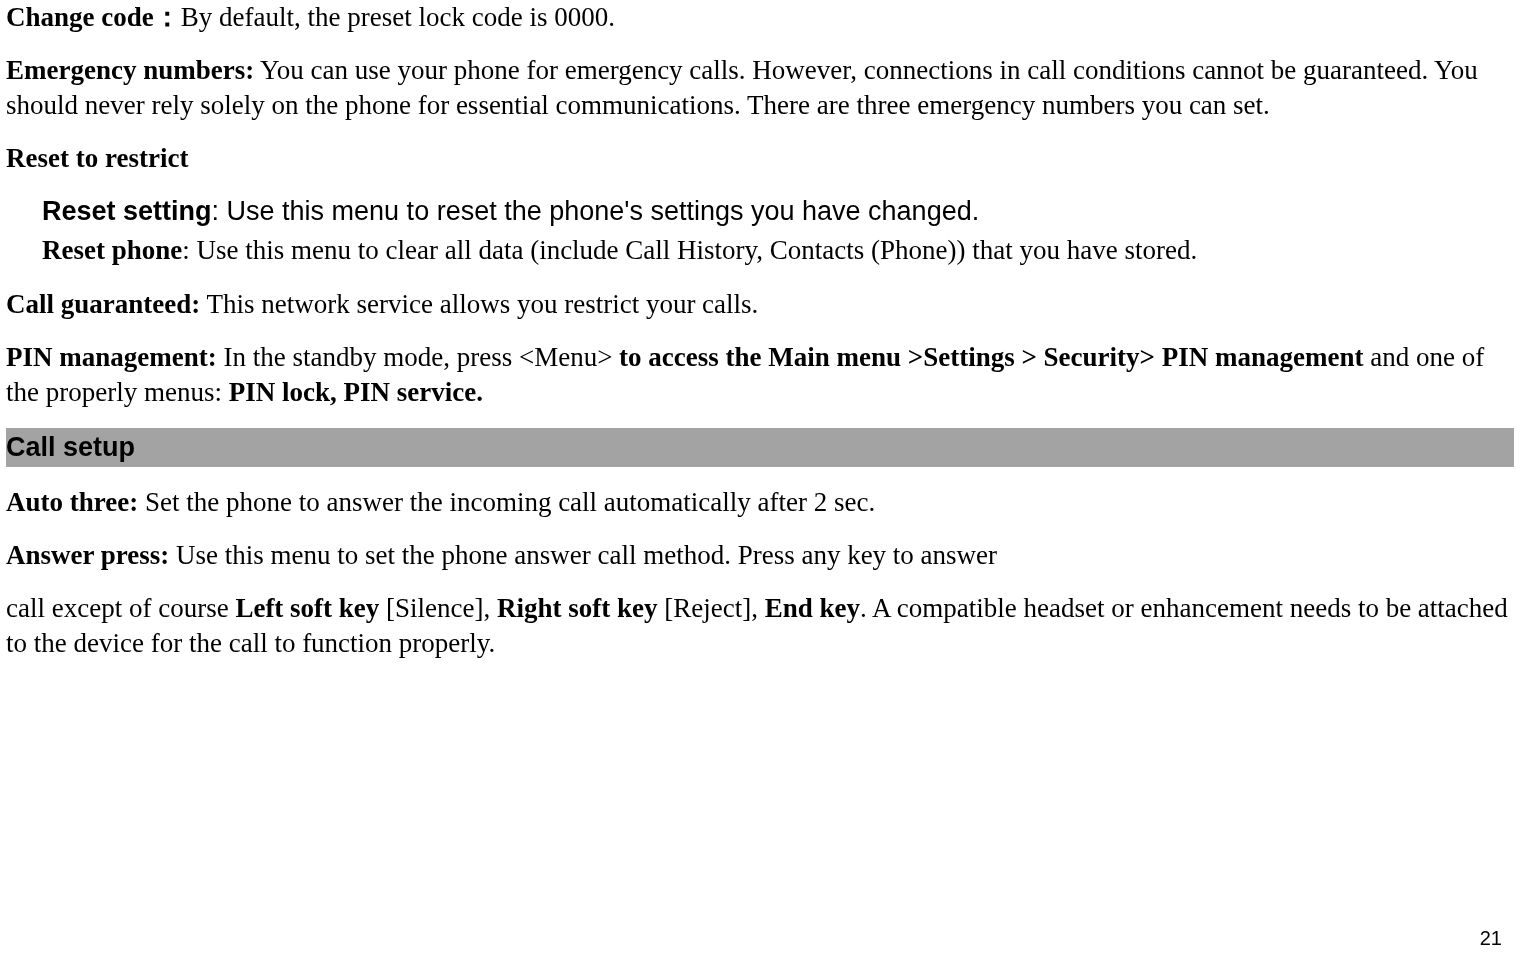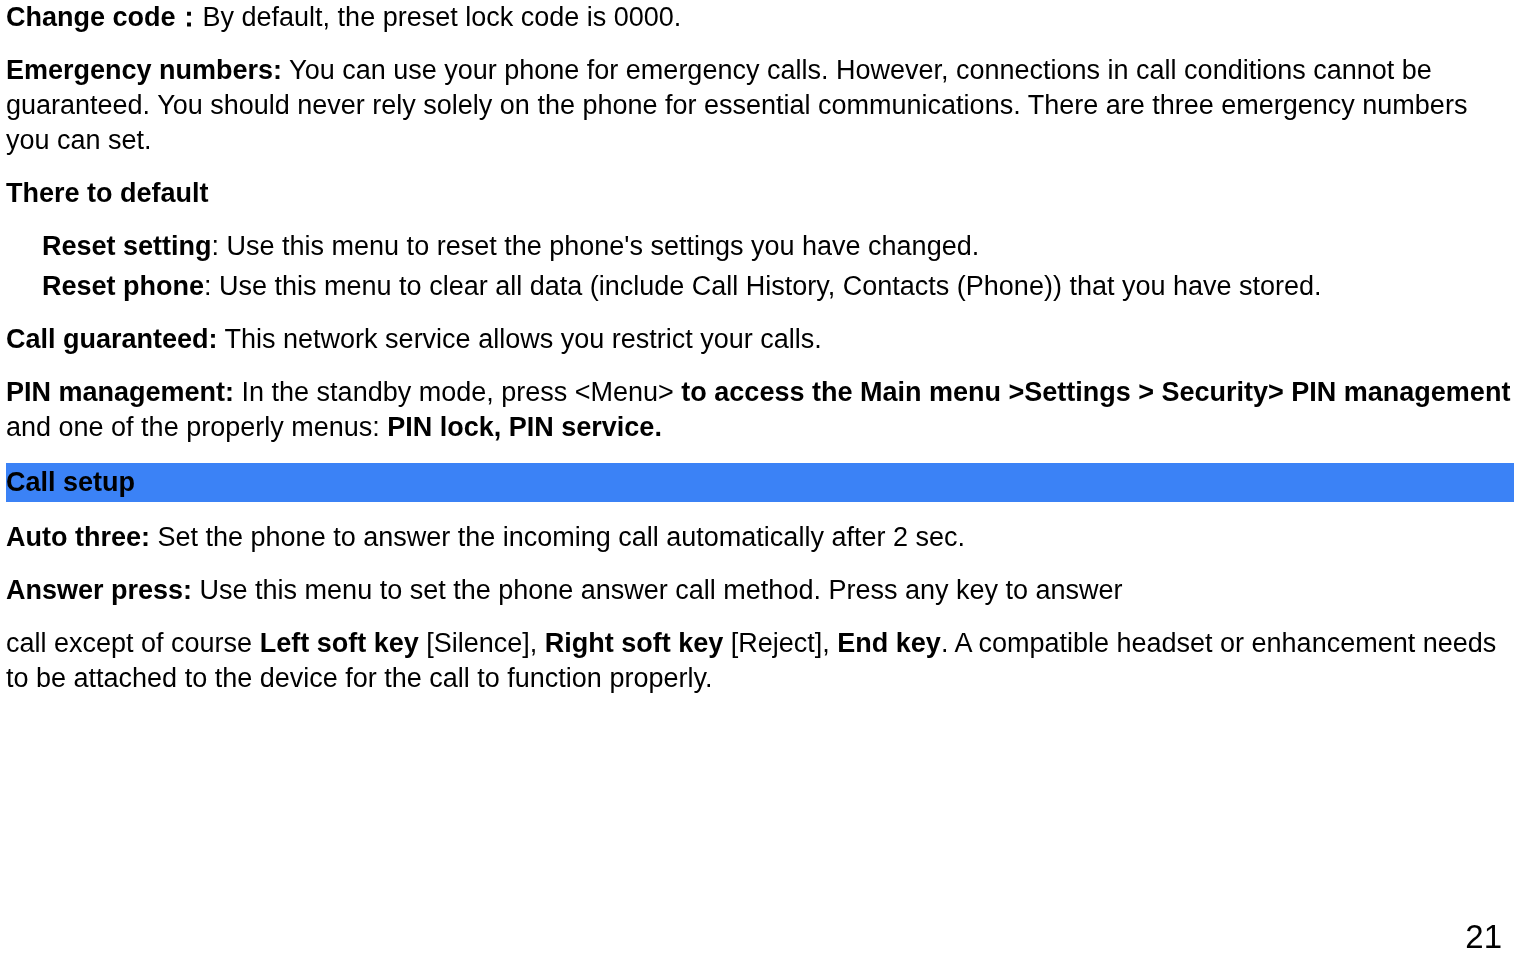--- a/index.html
+++ b/index.html
@@ -13,58 +13,59 @@
       line-height: 1.3;
       color: #000;
       background: #fff;
       width: 1520px;
       height: 967px;
       padding: 0 6px;
       position: relative;
     }
     .para {
       margin-bottom: 18px;
+      font-family: Liberation Serif, serif;
     }
     .bold {
       font-weight: bold;
     }
     .indent {
       margin-left: 36px;
     }
     .indent-para {
       margin-bottom: 4px;
       margin-top: 8px;
     }
     .section-header {
-      background-color: #3b82f6;
+      background-color: #a3a3a3;
       font-weight: bold;
       padding: 2px 0;
       margin-bottom: 18px;
       margin-top: 10px;
     }
     .page-number {
       position: absolute;
-      bottom: 8px;
+      bottom: 16px;
       right: 18px;
-      font-size: 33px;
+      font-size: 20px;
     }
   </style>
 </head>
 <body>
 
 <div class="para">
   <span class="bold">Change code：</span><span>By default, the preset lock code is 0000.</span>
 </div>
 
 <div class="para">
   <span class="bold">Emergency numbers:</span><span> You can use your phone for emergency calls. However, connections in call conditions cannot be guaranteed. You should never rely solely on the phone for essential communications. There are three emergency numbers you can set.</span>
 </div>
 
 <div class="para">
-  <span class="bold">There to default</span>
+  <span class="bold">Reset to restrict</span>
 </div>
 
 <div class="indent indent-para">
   <span class="bold">Reset setting</span><span>: Use this menu to reset the phone's settings you have changed.</span>
 </div>
 
 <div class="indent para">
   <span class="bold">Reset phone</span><span>: Use this menu to clear all data (include Call History, Contacts (Phone)) that you have stored.</span>
 </div>
 

